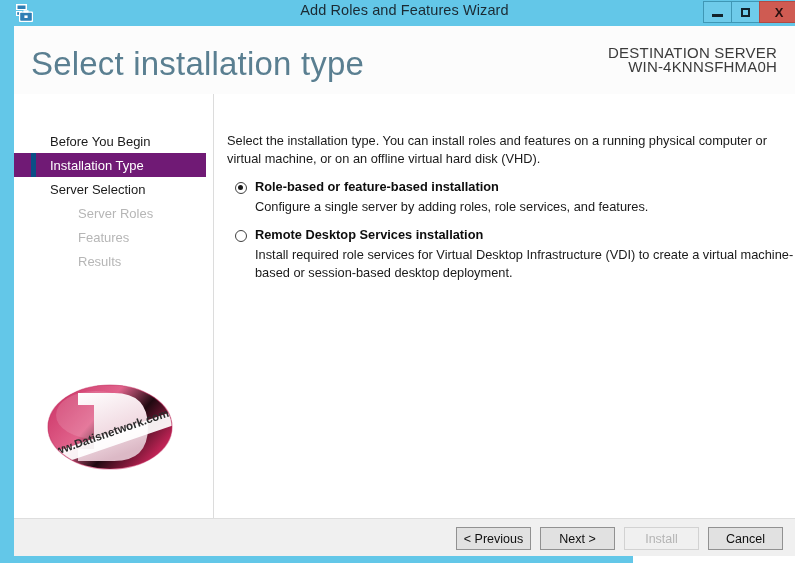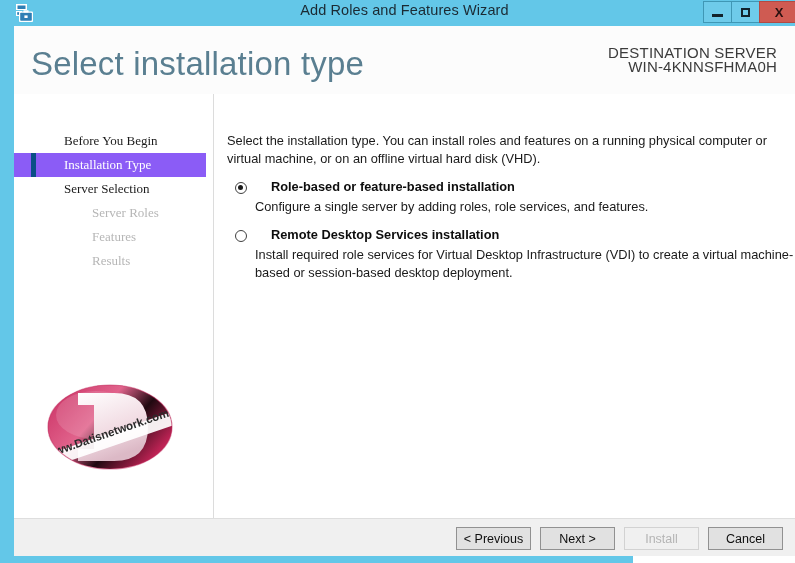--- a/index.html
+++ b/index.html
@@ -134,31 +134,31 @@
     width: 192px; height: 424px;
   }
   .nav {
     position: absolute;
     left: 0; top: 35px;
     width: 192px;
   }
   .nav-item {
     position: relative;
     height: 24px;
-    padding-left: 50px;
+    padding-left: 36px;
     display: flex;
     align-items: center;
     font-size: 13px;
     color: #1a1a1a;
-    font-family: Liberation Serif, serif;
+    font-family: Liberation Sans, sans-serif;
     box-sizing: border-box;
   }
   .nav-item.disabled { color: #b6b6b6; margin-left: 28px; }
   .nav-item.selected {
-    background: #8b5cf6;
+    background: #701a75;
     color: #ffffff;
   }
   .nav-item.selected::before {
     content: "";
     position: absolute;
     left: 17px; top: 0;
     width: 5px; height: 24px;
     background: #0a4f86;
   }
 
@@ -216,21 +216,20 @@
     border-radius: 50%;
     background: #1a1a1a;
   }
   .opt-label {
     position: absolute;
     left: 28px; top: 0;
     font-size: 12.8px;
     font-weight: bold;
     color: #0d0d0d;
     font-family: "Liberation Sans", sans-serif;
-    margin-left: 16px;
   }
   .opt-desc {
     position: absolute;
     left: 28px; top: 19px;
     width: 548px;
     font-size: 12.8px;
     color: #1a1a1a;
     line-height: 18px;
     font-family: "Liberation Sans", sans-serif;
   }

